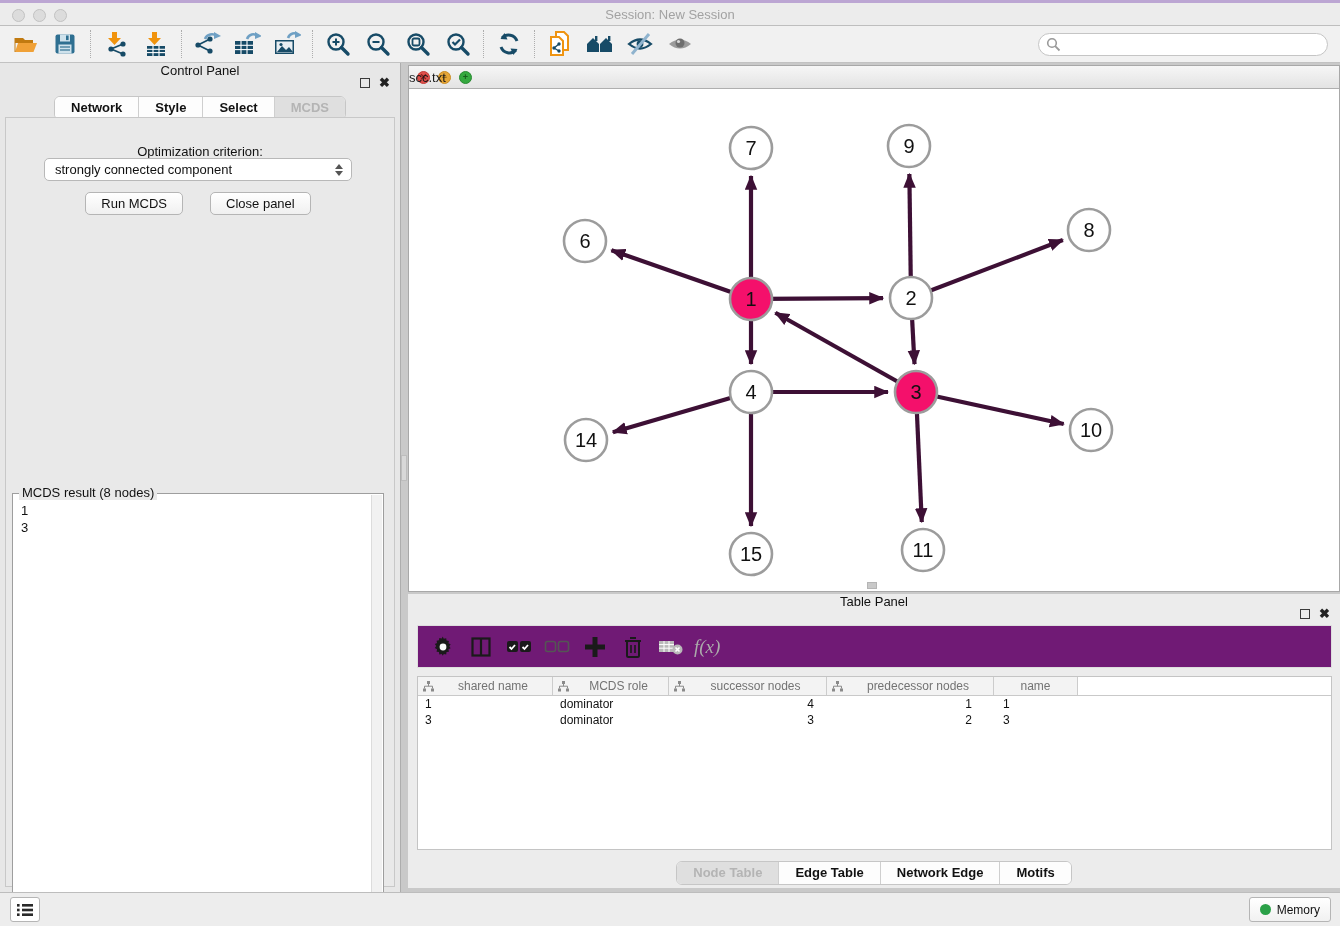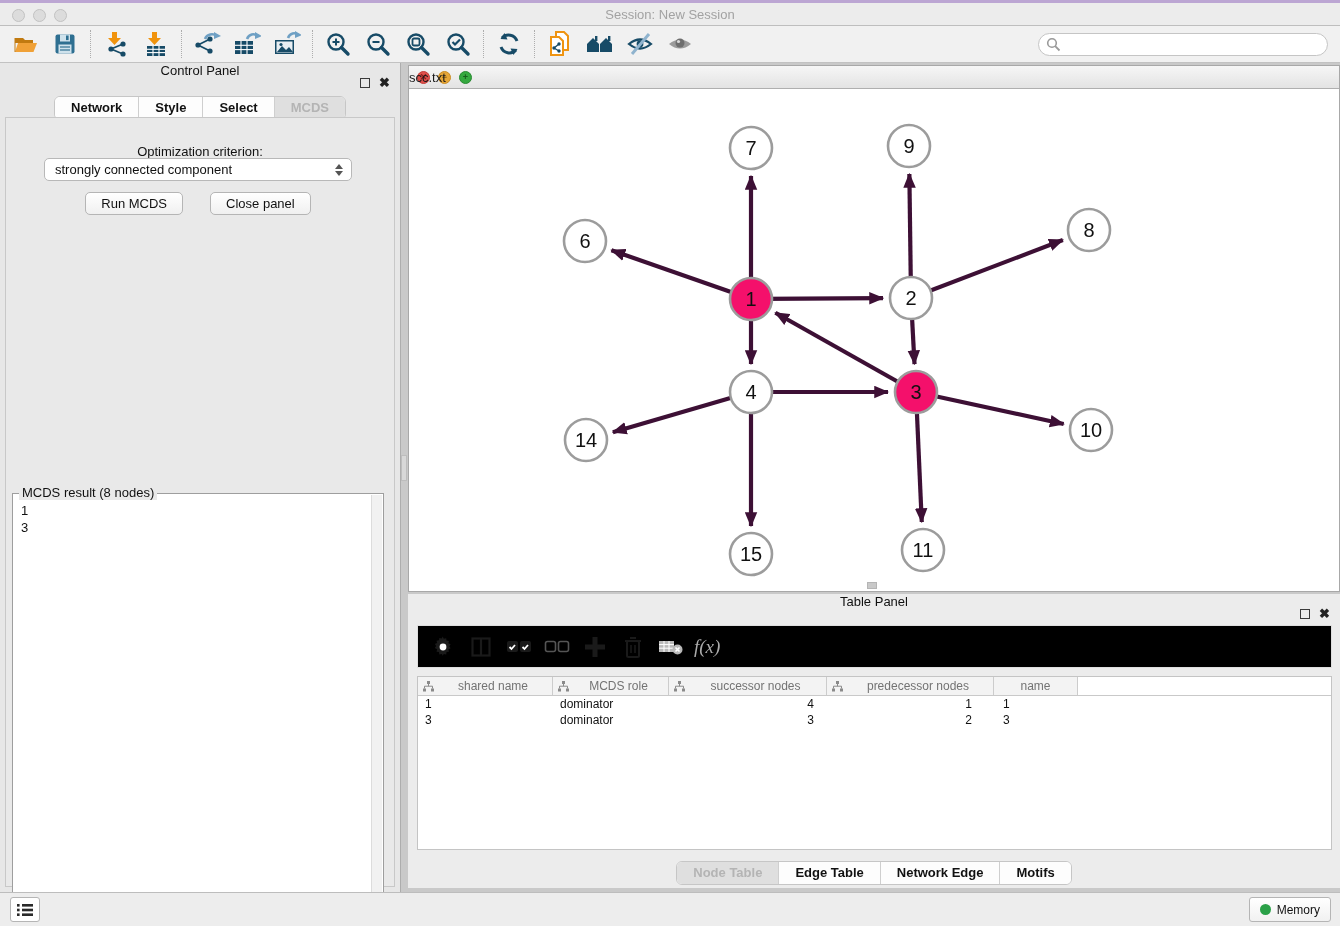--- a/index.html
+++ b/index.html
@@ -64,21 +64,21 @@
     font-size:9px; font-weight:bold; line-height:1; }
   .tl-red { background:#E0504B; border:1px solid #C13B38; color:#841D1B; }
   .tl-yellow { background:#E6A637; border:1px solid #C98C24; color:#8A6210; }
   .tl-green { background:#35A93F; border:1px solid #2A8A33; color:#175E1D; }
   .net-canvas { position:absolute; left:0; top:24px; right:0; bottom:0; background:#FFF; }
   .canvas-grip { position:absolute; left:458px; bottom:2px; width:10px; height:7px; background:#C9C9C9; border:1px solid #B5B5B5; }
   .vsplit-grip { position:absolute; left:401px; top:455px; width:6px; height:26px; background:#D8D8D8; border:1px solid #BDBDBD; }
 
   
   .table-panel { position:absolute; left:408px; top:594px; width:932px; height:294px; background:#ECECEC; }
-  .tp-toolbar { position:absolute; left:9px; top:31px; width:915px; height:43px; background:#000000;
+  .tp-toolbar { position:absolute; left:9px; top:31px; width:915px; height:43px; background:#701a75;
     border:1px solid #DEDEDE; display:flex; align-items:center; padding-left:8px; gap:4px; }
   .tpi { width:34px; height:34px; display:flex; align-items:center; justify-content:center; }
   .fx-label { font-size:19px; color:#ABABAB; font-family:"Liberation Serif", serif; font-style:italic; margin-left:2px; }
   .tp-table { position:absolute; left:9px; top:82px; width:915px; height:174px; background:#FFF; border:1px solid #C4C4C4; }
   .tp-header { display:flex; height:19px; border-bottom:1px solid #C9C9C9; }
   .tp-hcell { background:#F3F3F3; border-right:1px solid #CCC; display:flex; align-items:center; font-size:12px; color:#737373; position:relative; }
   .tp-hcell .hlabel { flex:1; text-align:center; padding:0 4px; }
   .tp-hcell .hicon { margin-left:5px; }
   .tp-row { display:flex; height:16px; align-items:center; }
   .tp-cell { font-size:12px; color:#111; overflow:hidden; white-space:nowrap; }

